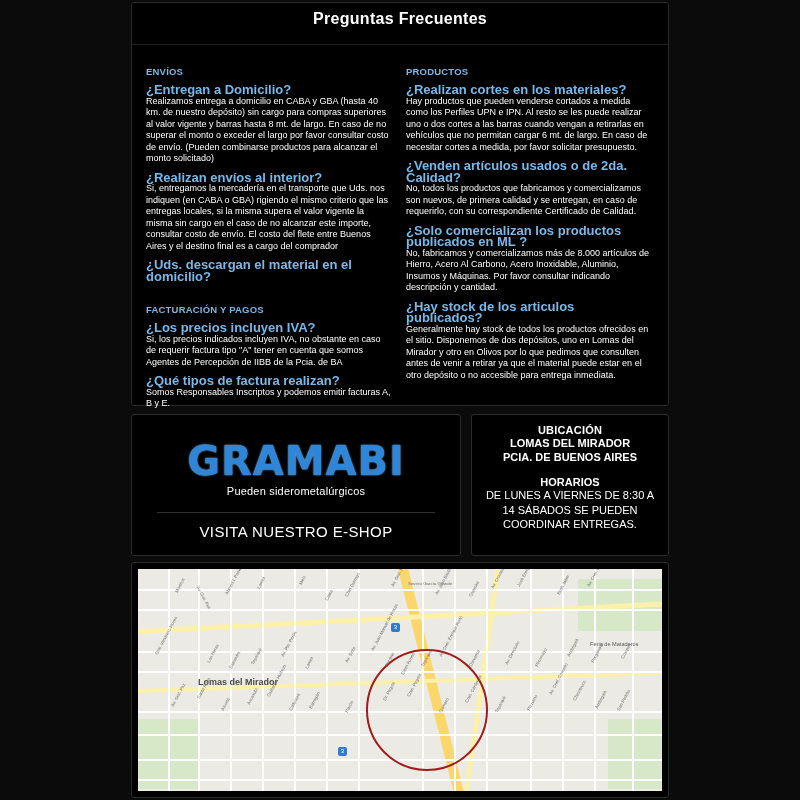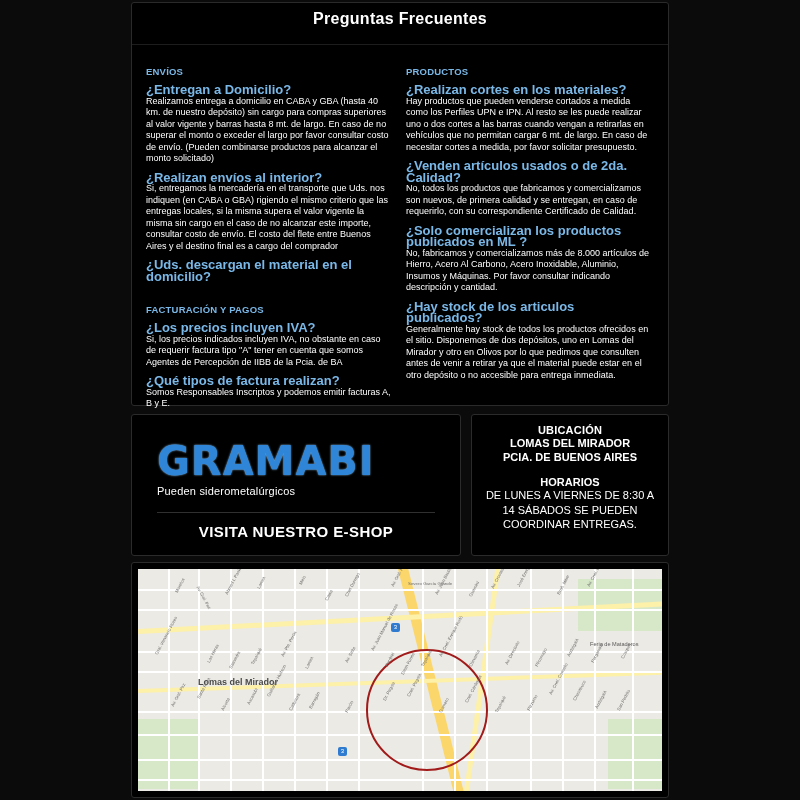--- a/index.html
+++ b/index.html
@@ -93,20 +93,21 @@
     border-radius: 3px;
     box-sizing: border-box;
     display: flex;
     flex-direction: column;
     align-items: center;
     justify-content: center;
   }
   .logo-inner {
     width: 278px;
     padding: 10px 0 6px 0;
+    text-align: center;
   }
   .logo-word {
     font-family: "DejaVu Sans", sans-serif;
     font-weight: bold;
     font-size: 40px;
     letter-spacing: 1px;
     color: #2f86d8;
     line-height: 40px;
     text-shadow: 0 0 2px #8fc8f5;
   }
@@ -117,21 +118,21 @@
     letter-spacing: 0.2px;
   }
   .logo-sep {
     width: 278px;
     height: 1px;
     background: #303030;
     margin: 9px auto 0 auto;
   }
   .logo-cta {
     color: #ffffff;
-    font-weight: bold;
+    font-weight: normal;
     font-size: 15px;
     letter-spacing: 0.4px;
     margin-top: 10px;
     text-align: right;
   }
   .info-box {
     position: absolute;
     left: 340px;
     top: 0;
     width: 198px;

